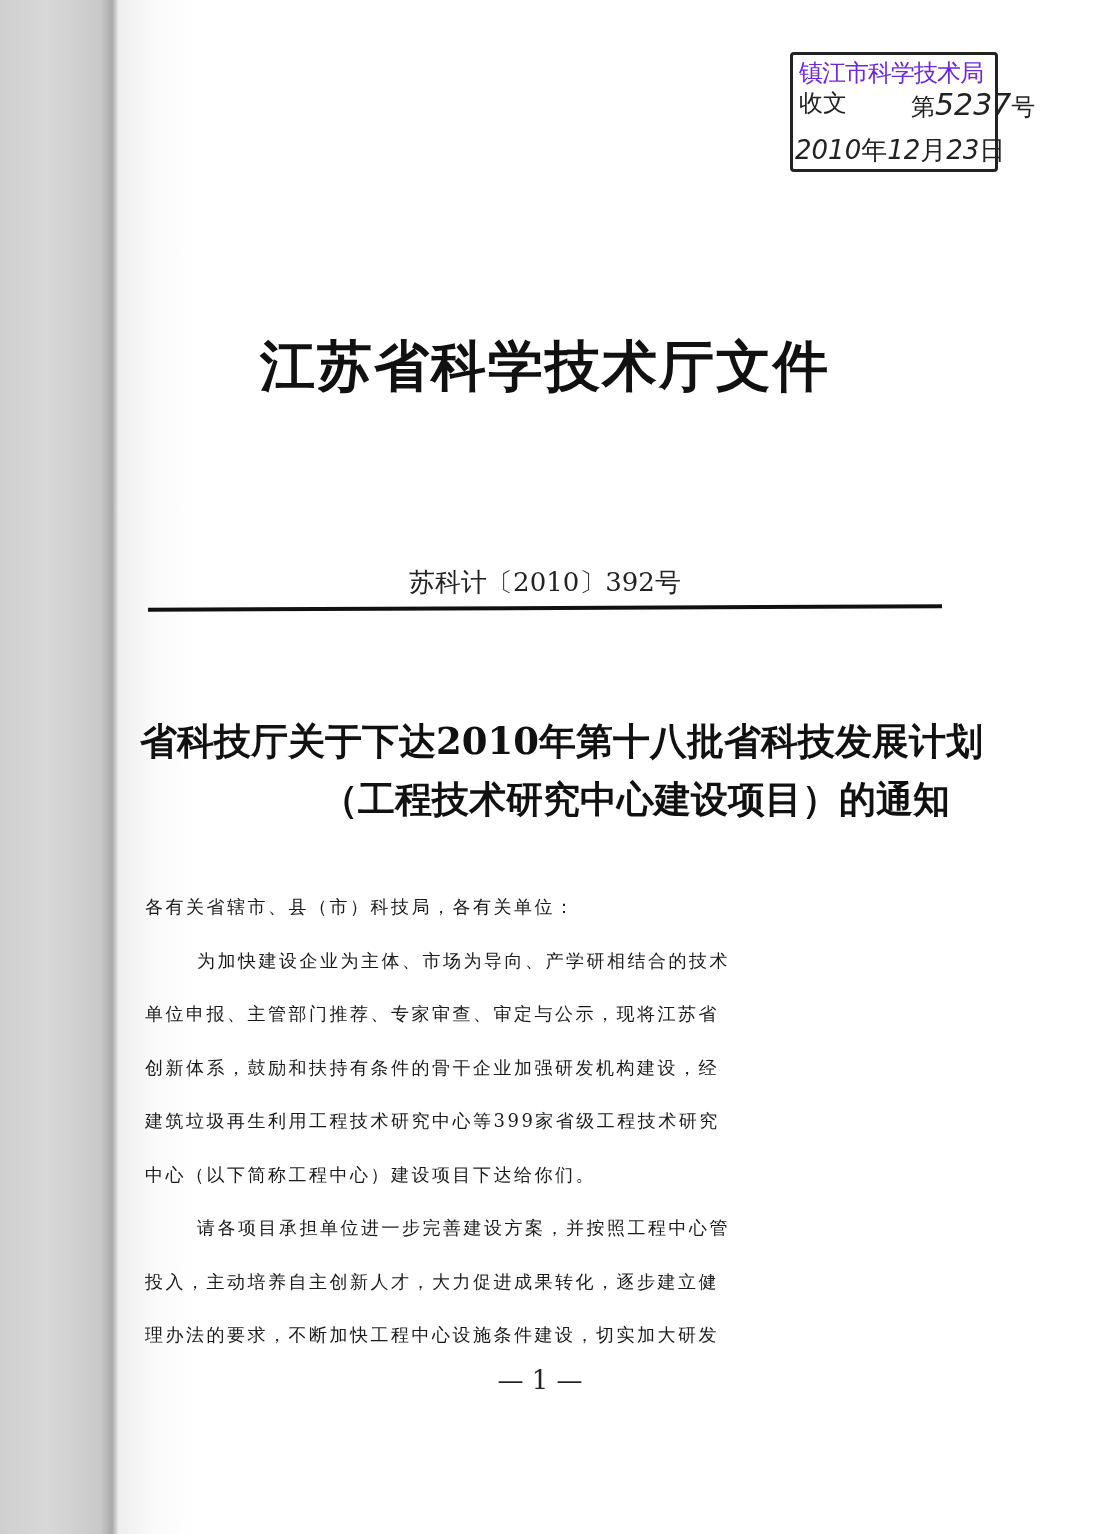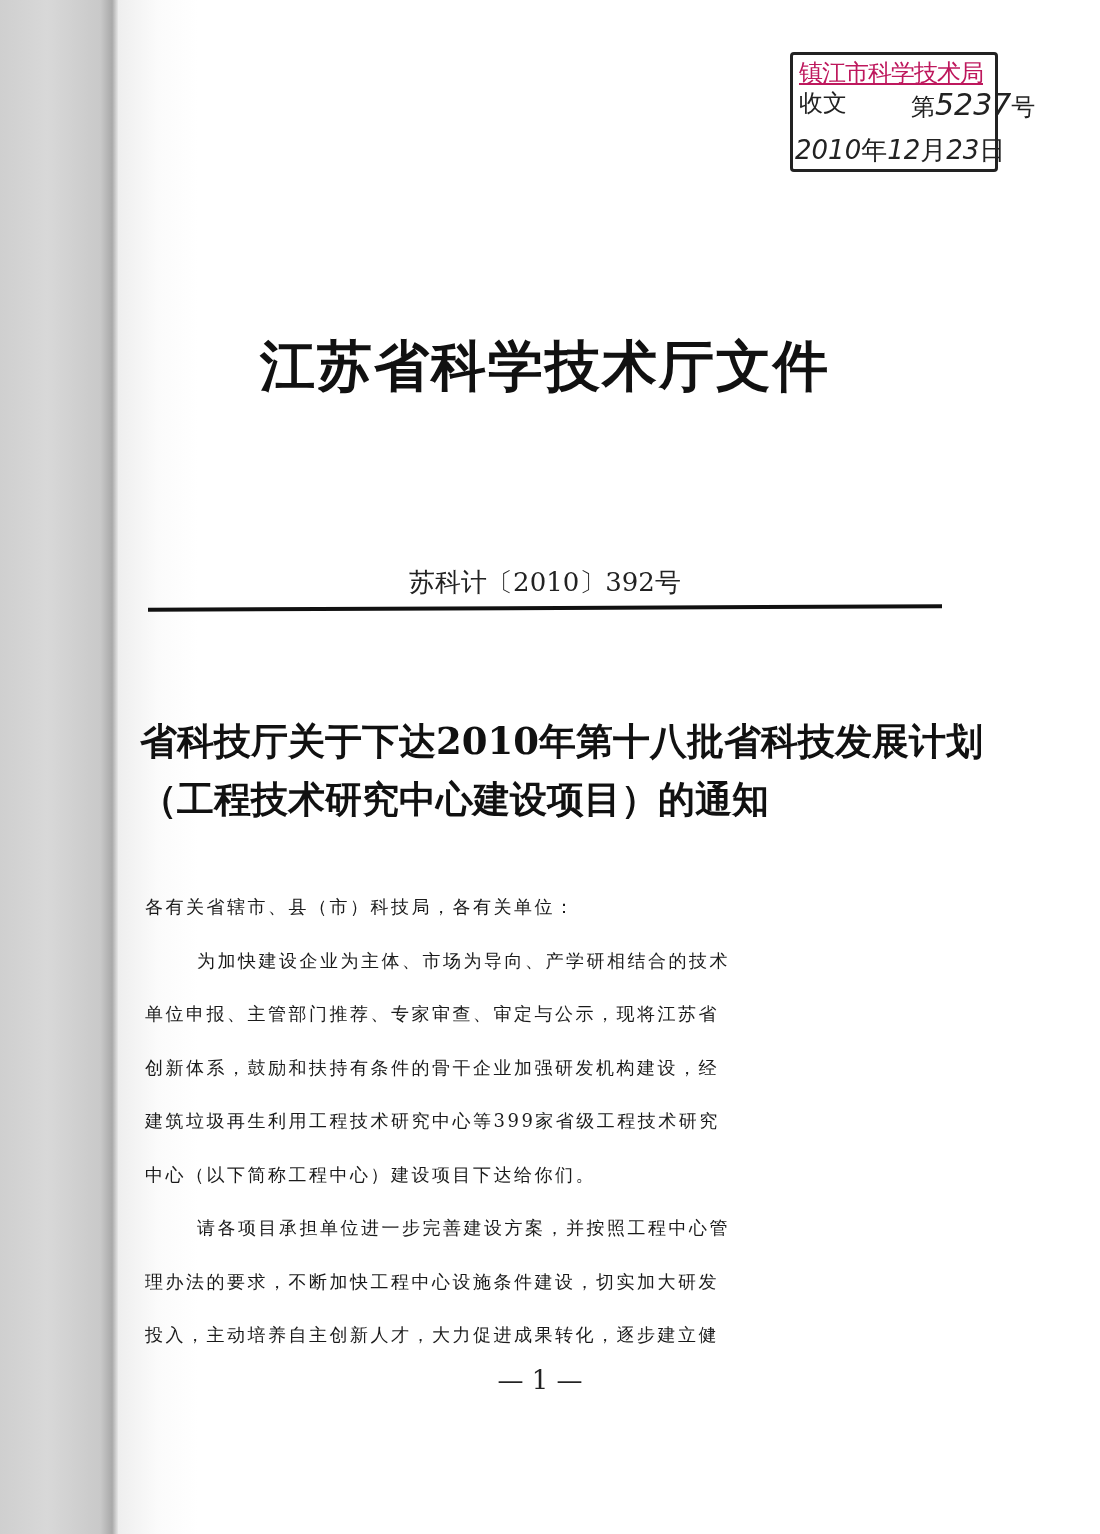--- a/index.html
+++ b/index.html
@@ -15,42 +15,42 @@
     }
     .page {
       position: absolute; left: 118px; top: 0; width: 982px; height: 1534px;
       background: linear-gradient(to right, #eeeeee 0px, #fbfbfb 40px, #ffffff 80px);
     }
     .stamp {
       position: absolute; left: 790px; top: 52px; width: 208px; height: 120px;
       border: 3px solid #222; border-radius: 4px; box-sizing: border-box;
       font-family: "DejaVu Serif", serif; color: #222;
     }
-    .stamp .row1 { position: absolute; left: 6px; top: 2px; font-size: 24px; letter-spacing: -1px; color: #be185d; white-space: nowrap; text-decoration: underline; }
+    .stamp .row1 { position: absolute; left: 6px; top: 2px; font-size: 24px; letter-spacing: -1px; color: #6d28d9; white-space: nowrap; }
     .stamp .row2 { position: absolute; left: 6px; top: 32px; font-size: 24px; white-space: nowrap; }
     .stamp .row2 .num { position: absolute; left: 112px; top: 0; white-space: nowrap; }
     .stamp .row2 .num .hw { font-family: "DejaVu Sans", sans-serif; font-style: italic; font-size: 30px; }
     .stamp .row3 { position: absolute; left: 2px; top: 78px; font-size: 26px; white-space: nowrap; }
     .stamp .row3 .hw { font-family: "DejaVu Sans", sans-serif; font-style: italic; }
 
     .doc-title {
       position: absolute; left: 150px; top: 330px; width: 790px; text-align: center;
       font-size: 55px; font-weight: bold; letter-spacing: 2px; color: #111;
       font-family: "DejaVu Serif", serif; white-space: nowrap;
     }
     .doc-number {
       position: absolute; left: 150px; top: 565px; width: 790px; text-align: center;
       font-size: 26px; color: #222; white-space: nowrap;
     }
     .rule {
       position: absolute; left: 148px; top: 606px; width: 794px; height: 4px;
       background: #111; transform: rotate(-0.25deg);
     }
     .subject {
-      position: absolute; left: 140px; top: 712px; width: 810px; text-align: left;
+      position: absolute; left: 140px; top: 712px; width: 810px; text-align: right;
       font-size: 37px; font-weight: bold; line-height: 58px; color: #111;
     }
     .subject div { white-space: nowrap; }
     .body-text {
       position: absolute; left: 145px; top: 880px; width: 800px;
       font-size: 18px; line-height: 53.5px; color: #1a1a1a;
     }
     .body-text p { margin: 0; }
     .body-text .indent { text-indent: 52px; }
     .body-text .line { white-space: nowrap; letter-spacing: 2.5px; }
@@ -91,18 +91,18 @@
   <p class="line">各有关省辖市、县（市）科技局，各有关单位：</p>
   <div>
     <p class="line indent">为加快建设企业为主体、市场为导向、产学研相结合的技术</p>
     <p class="line">单位申报、主管部门推荐、专家审查、审定与公示，现将江苏省</p>
     <p class="line">创新体系，鼓励和扶持有条件的骨干企业加强研发机构建设，经</p>
     <p class="line">建筑垃圾再生利用工程技术研究中心等399家省级工程技术研究</p>
     <p class="line">中心（以下简称工程中心）建设项目下达给你们。</p>
   </div>
   <div>
     <p class="line indent">请各项目承担单位进一步完善建设方案，并按照工程中心管</p>
+    <p class="line">投入，主动培养自主创新人才，大力促进成果转化，逐步建立健</p>
     <p class="line">理办法的要求，不断加快工程中心设施条件建设，切实加大研发</p>
-    <p class="line">投入，主动培养自主创新人才，大力促进成果转化，逐步建立健</p>
   </div>
 </div>
 
 <div class="page-num">— 1 —</div>
 
 </body></html>

